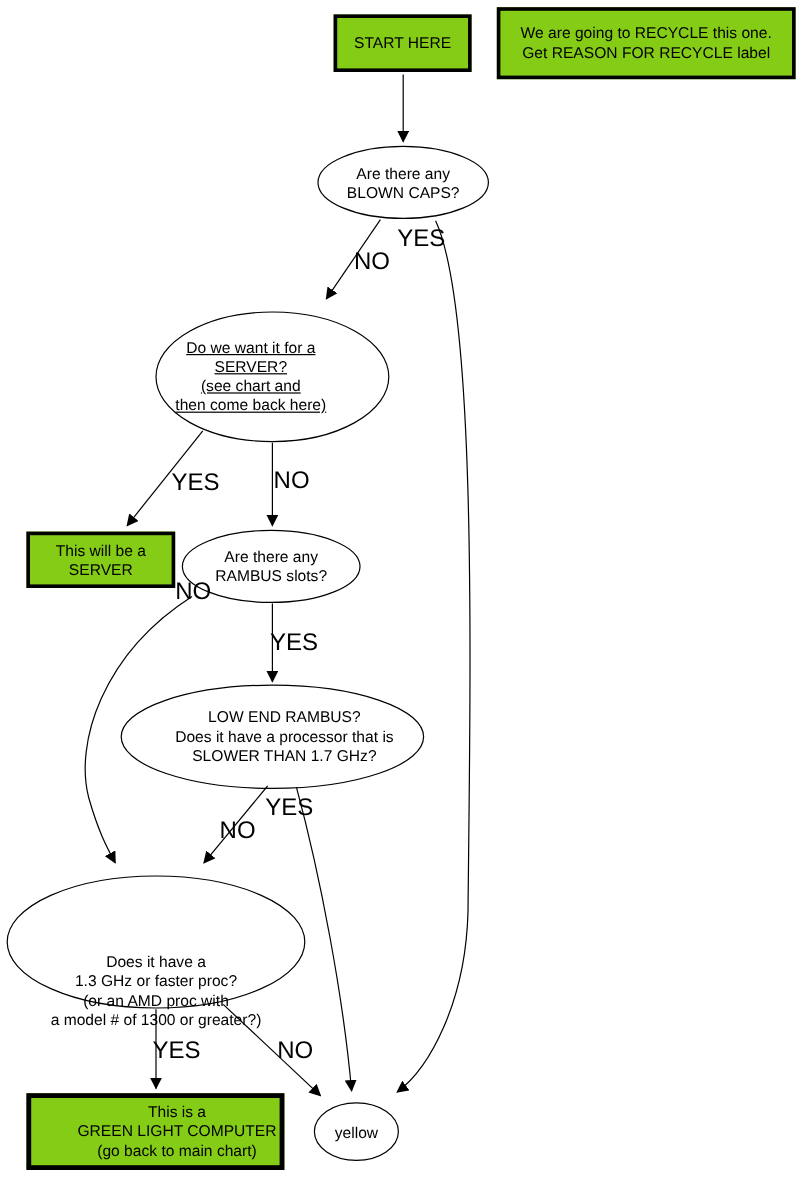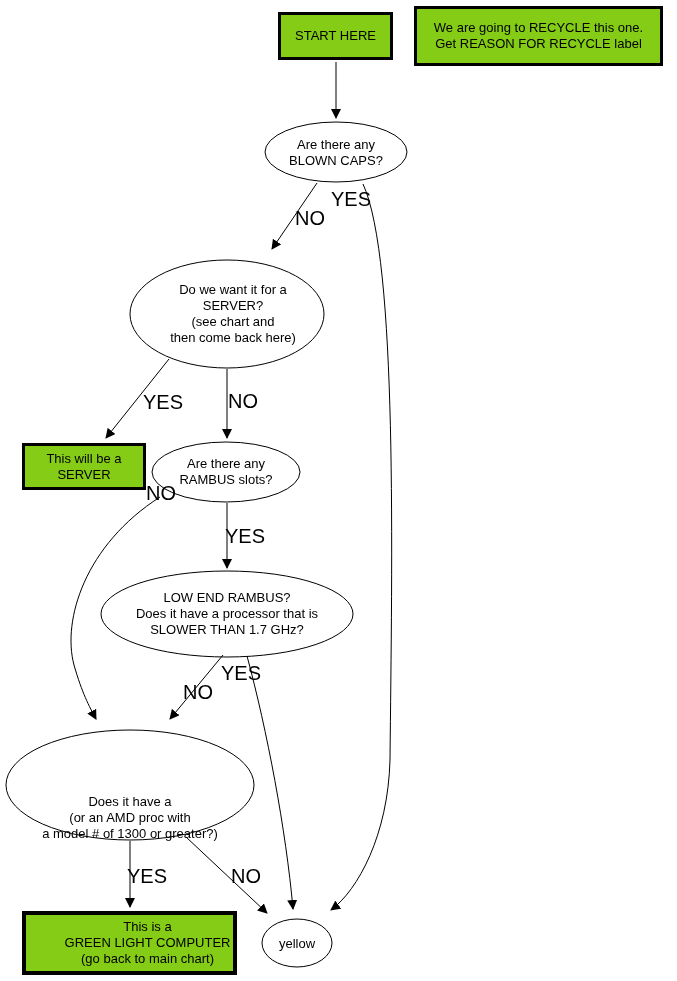--- a/index.html
+++ b/index.html
@@ -33,23 +33,23 @@
     font-size:20px;line-height:20px;
     white-space:nowrap;
   }
   
   .n-start{left:278px;top:12px;width:115px;height:48px;align-items:center;}
   .n-note{left:414px;top:6px;width:249px;height:60px;}
   .n-serverbox{left:22px;top:443px;width:124px;height:47px;}
   .n-greenbox{left:22px;top:911px;width:215px;height:64px;border-width:4px;padding-left:36px;}
   
   .t-blown{left:256px;top:137px;width:160px;}
-  .t-serverq{left:148px;top:282px;width:170px;}
+  .t-serverq{left:124px;top:282px;width:170px;text-decoration:underline;}
   .t-rambus{left:146px;top:456px;width:160px;}
-  .t-lowend{left:112px;top:590px;width:230px;}
+  .t-lowend{left:122px;top:590px;width:230px;}
   .t-proc{left:10px;top:794px;width:240px;}
   .t-yellow{left:267px;top:936px;width:60px;}
   
   .l-blown-yes{left:351px;top:199px;}
   .l-blown-no{left:310px;top:218px;}
   .l-server-yes{left:163px;top:402px;}
   .l-server-no{left:243px;top:401px;}
   .l-rambus-no{left:161px;top:493px;}
   .l-rambus-yes{left:245px;top:536px;}
   .l-lowend-yes{left:241px;top:673px;}
@@ -127,20 +127,21 @@
   </div>
 
   <div class="node-text t-lowend">
     <div>LOW END RAMBUS?</div>
     <div>Does it have a processor that is</div>
     <div>SLOWER THAN 1.7 GHz?</div>
   </div>
 
   <div class="node-text t-proc">
     <div>Does it have a</div>
+    <div>1.3 GHz or faster proc?</div>
     <div>(or an AMD proc with</div>
     <div>a model # of 1300 or greater?)</div>
   </div>
 
   <div class="node-text t-yellow">
     <div>yellow</div>
   </div>
 
   <div class="edge-label l-blown-yes">YES</div>
   <div class="edge-label l-blown-no">NO</div>

